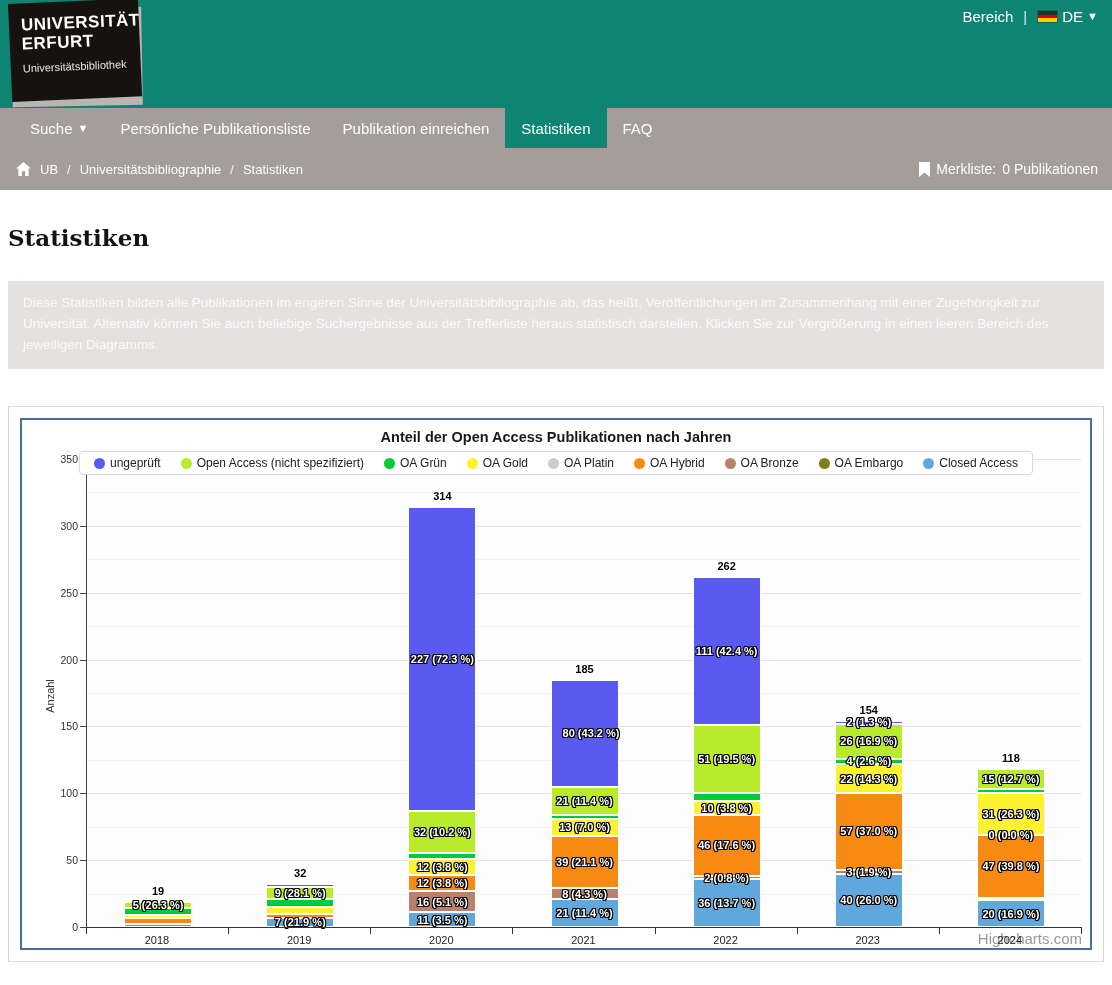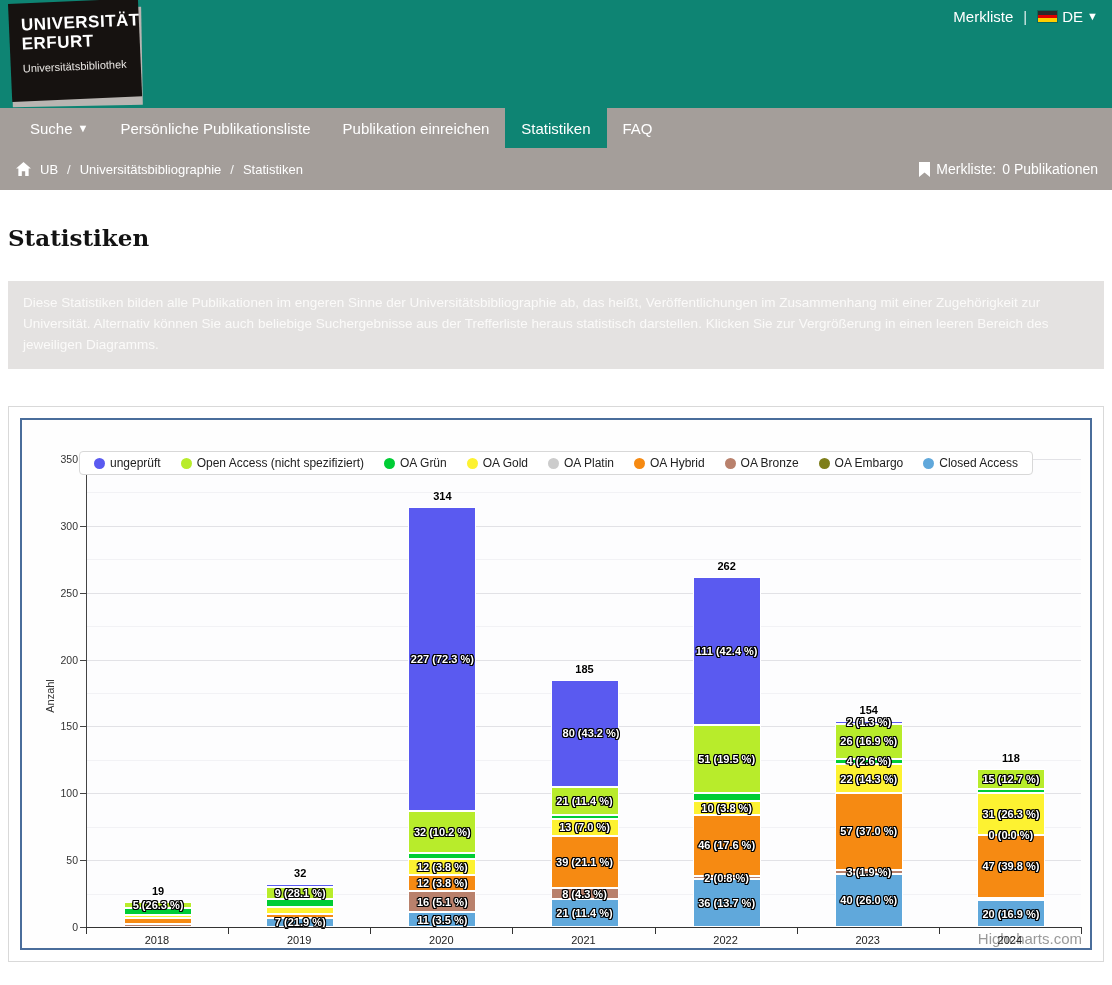--- a/index.html
+++ b/index.html
@@ -87,21 +87,21 @@
 <div class="header">
   <div class="logo-wrap">
     <div class="logo-back"></div>
     <div class="logo-box">
       <div class="logo-l1">UNIVERSITÄT</div>
       <div class="logo-l2">ERFURT</div>
       <div class="logo-sub">Universitätsbibliothek</div>
     </div>
   </div>
   <div class="header-right">
-    <span class="login-link">Merkliste</span>
+    <span class="login-link">Bereich</span>
     <span class="hdr-sep">|</span>
     <span class="lang">
       <span class="flag" id="flag">
           <div style="background: rgb(43, 43, 43);"></div>
           <div style="background: rgb(221, 0, 0);"></div>
           <div style="background: rgb(255, 206, 0);"></div>
         </span>
       <span>DE</span>
       <span class="caret">▼</span>
     </span>
@@ -149,20 +149,21 @@
 
 <div class="content">
   <div class="page-title">Statistiken</div>
 
   <div class="hinweis">
     <div class="hinweis-text">Diese Statistiken bilden alle Publikationen im engeren Sinne der Universitätsbibliographie ab, das heißt, Veröffentlichungen im Zusammenhang mit einer Zugehörigkeit zur Universität. Alternativ können Sie auch beliebige Suchergebnisse aus der Trefferliste heraus statistisch darstellen. Klicken Sie zur Vergrößerung in einen leeren Bereich des jeweiligen Diagramms.</div>
   </div>
 
   <div class="chart-card">
     <div class="chart" id="chart">
+      <div class="chart-title">Anteil der Open Access Publikationen nach Jahren</div>
       <div class="legend" id="legend">
           <span class="legend-item">
             <span class="legend-dot" style="background: rgb(90, 90, 240);"></span>
             <span>ungeprüft</span>
           </span>
           <span class="legend-item">
             <span class="legend-dot" style="background: rgb(184, 236, 43);"></span>
             <span>Open Access (nicht spezifiziert)</span>
           </span>
           <span class="legend-item">

